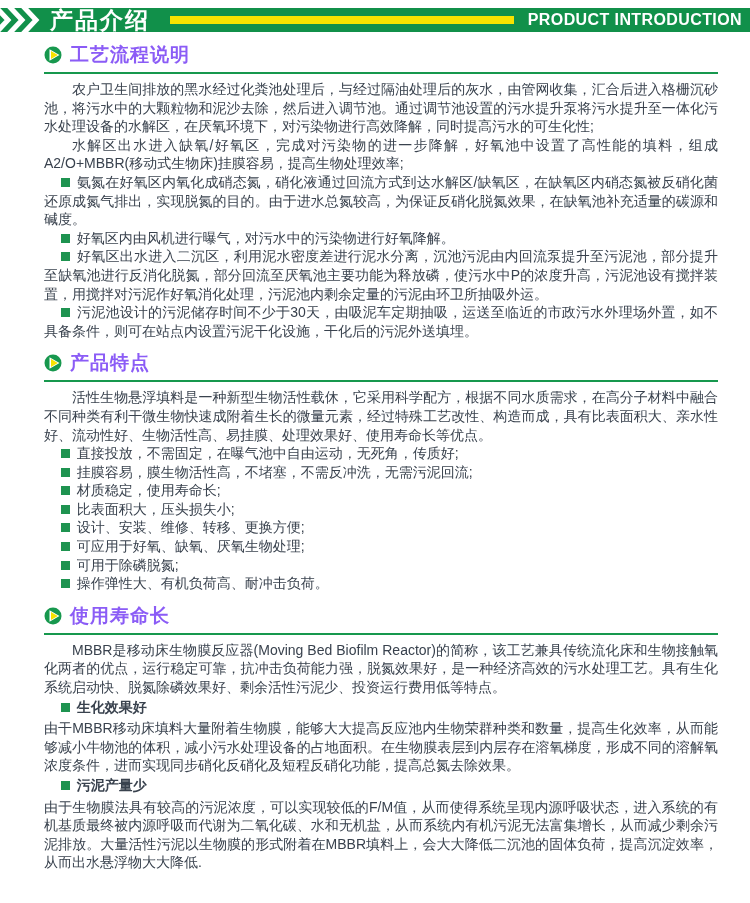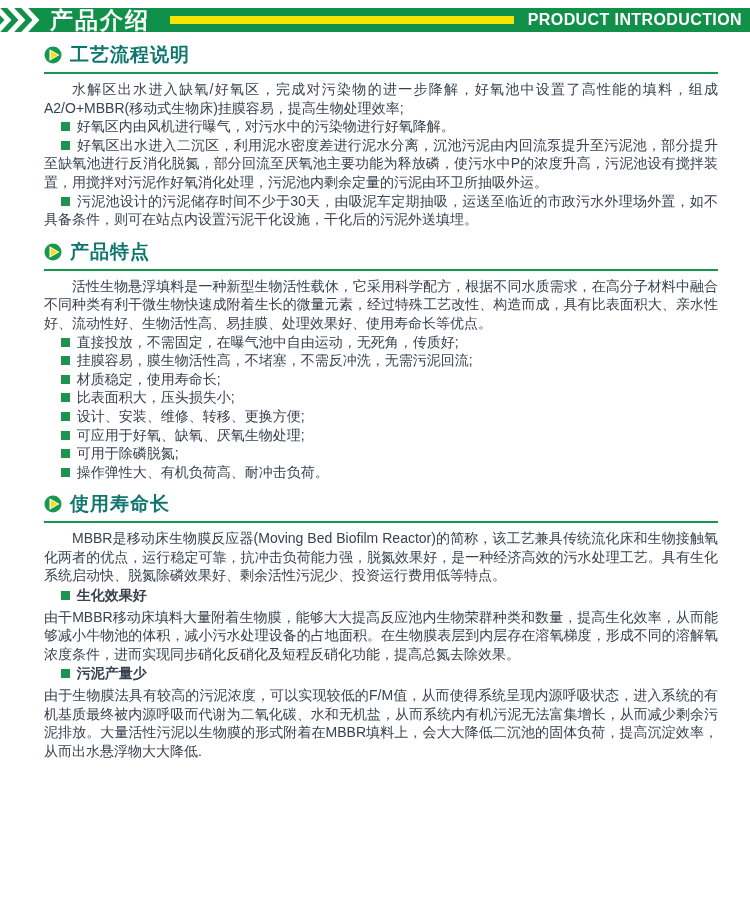--- a/index.html
+++ b/index.html
@@ -43,21 +43,21 @@
     margin-right:8px;
     white-space:nowrap;
   }
   
   .content{padding:0 32px 0 44px;}
   .section{margin-top:10px;}
   .section-head{display:flex;align-items:center;gap:8px;height:26px;}
   .play-icon{flex:none;width:18px;height:18px;display:block;}
   .section-title{
     margin:0;
-    color:#0f766e;
+    color:#8b5cf6;
     font-size:19px;
     font-weight:bold;
     letter-spacing:1px;
     line-height:26px;
   }
   .rule{height:2px;background:#17984e;margin-top:4px;}
   .blocks{margin-top:6px;}
   .para{
     margin:0;
     font-size:14px;
@@ -101,21 +101,23 @@
           <svg width="18" height="18" viewBox="0 0 18 18">
             <circle cx="9" cy="9" r="8.5" fill="#17984e"></circle>
             <polygon points="5.5,3.2 15.5,9 5.5,14.8" fill="#ffffff"></polygon>
             <polygon points="7,5 13.8,9 7,13" fill="#f6e300"></polygon>
           </svg>
         </span>
         <h2 class="section-title">工艺流程说明</h2>
       </div>
       <div class="rule"></div>
       <div class="blocks">
+          <p class="para indent">农户卫生间排放的黑水经过化粪池处理后，与经过隔油处理后的灰水，由管网收集，汇合后进入格栅沉砂池，将污水中的大颗粒物和泥沙去除，然后进入调节池。通过调节池设置的污水提升泵将污水提升至一体化污水处理设备的水解区，在厌氧环境下，对污染物进行高效降解，同时提高污水的可生化性;</p>
           <p class="para indent">水解区出水进入缺氧/好氧区，完成对污染物的进一步降解，好氧池中设置了高性能的填料，组成A2/O+MBBR(移动式生物床)挂膜容易，提高生物处理效率;</p>
+          <p class="para bullet"><span class="sq"></span>氨氮在好氧区内氧化成硝态氮，硝化液通过回流方式到达水解区/缺氧区，在缺氧区内硝态氮被反硝化菌还原成氮气排出，实现脱氮的目的。由于进水总氮较高，为保证反硝化脱氮效果，在缺氧池补充适量的碳源和碱度。</p>
           <p class="para bullet"><span class="sq"></span>好氧区内由风机进行曝气，对污水中的污染物进行好氧降解。</p>
           <p class="para bullet"><span class="sq"></span>好氧区出水进入二沉区，利用泥水密度差进行泥水分离，沉池污泥由内回流泵提升至污泥池，部分提升至缺氧池进行反消化脱氮，部分回流至厌氧池主要功能为释放磷，使污水中P的浓度升高，污泥池设有搅拌装置，用搅拌对污泥作好氧消化处理，污泥池内剩余定量的污泥由环卫所抽吸外运。</p>
           <p class="para bullet"><span class="sq"></span>污泥池设计的污泥储存时间不少于30天，由吸泥车定期抽吸，运送至临近的市政污水外理场外置，如不具备条件，则可在站点内设置污泥干化设施，干化后的污泥外送填埋。</p>
         </div>
     </section>
 
     <section class="section">
       <div class="section-head">
         <span class="play-icon">
           <svg width="18" height="18" viewBox="0 0 18 18">

